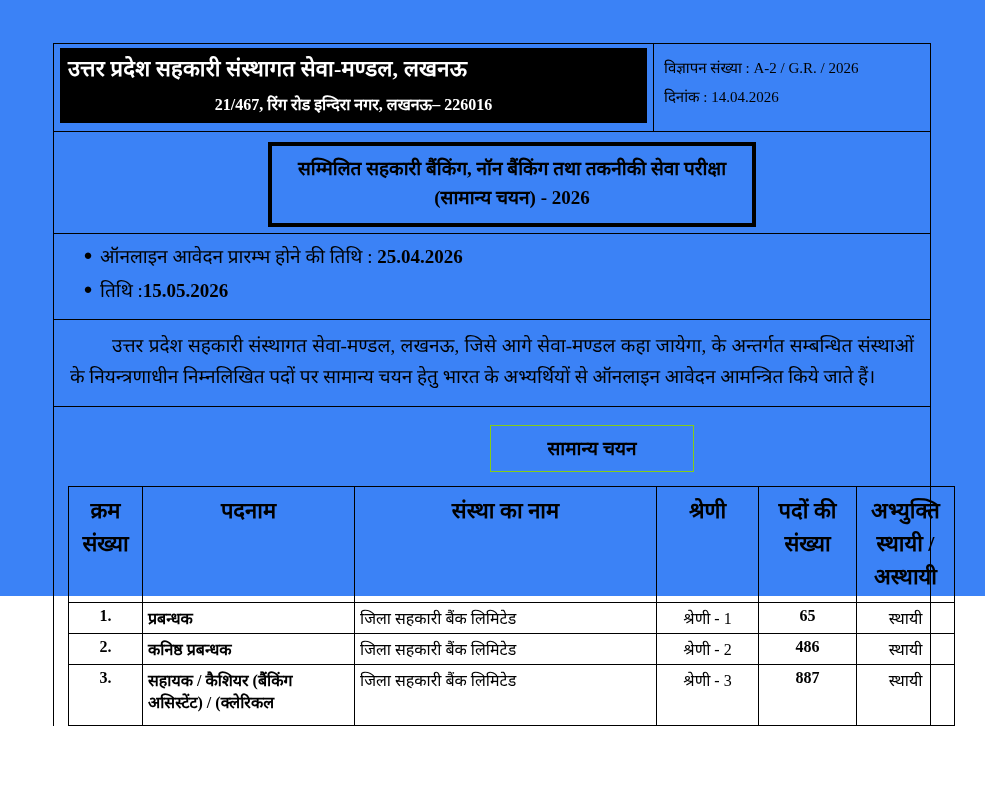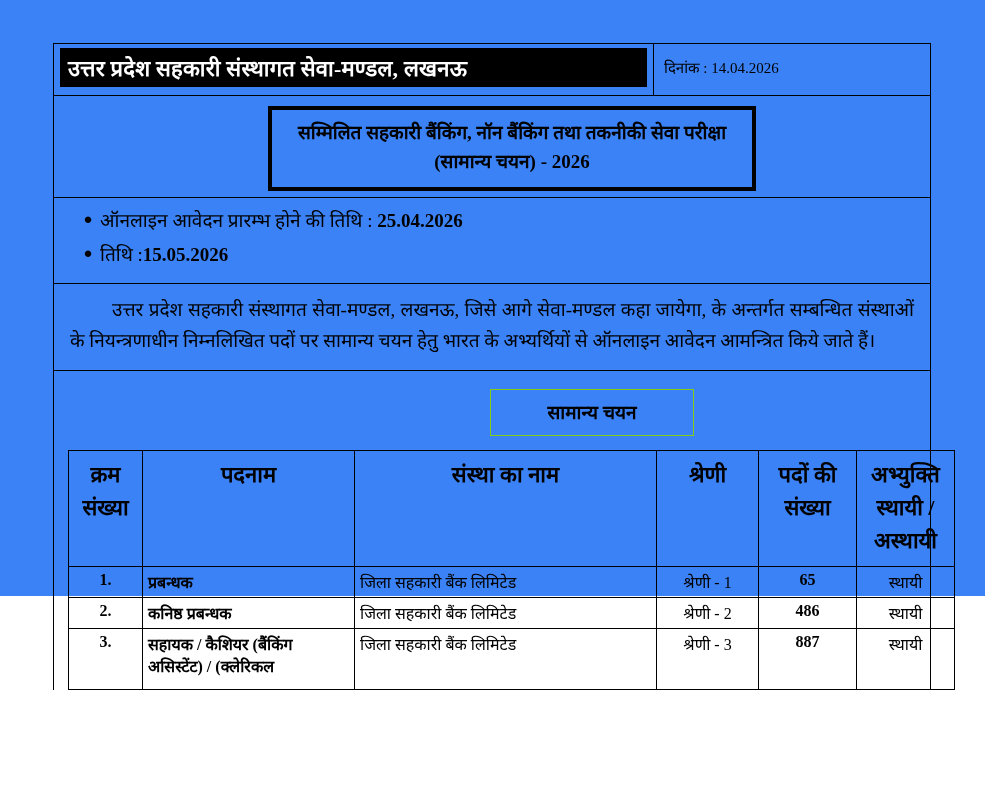--- a/index.html
+++ b/index.html
@@ -177,22 +177,24 @@
 </style>
 </head>
 <body>
 
 <div class="page">
   <div class="doc-frame">
 
     <div class="header-row">
       <div class="header-left">
         <div class="org-title">उत्तर प्रदेश सहकारी संस्थागत सेवा-मण्डल, लखनऊ</div>
+        <div class="org-address">21/467, रिंग रोड इन्दिरा नगर, लखनऊ– 226016</div>
       </div>
       <div class="header-right">
+        <div>विज्ञापन संख्या : A-2 / G.R. / 2026</div>
         <div>दिनांक : 14.04.2026</div>
       </div>
     </div>
 
     <div>
       <div class="title-band">
         <div class="title-box">
           <div>सम्मिलित सहकारी बैंकिंग, नॉन बैंकिंग तथा तकनीकी सेवा परीक्षा</div>
           <div>(सामान्य चयन) - 2026</div>
         </div>

